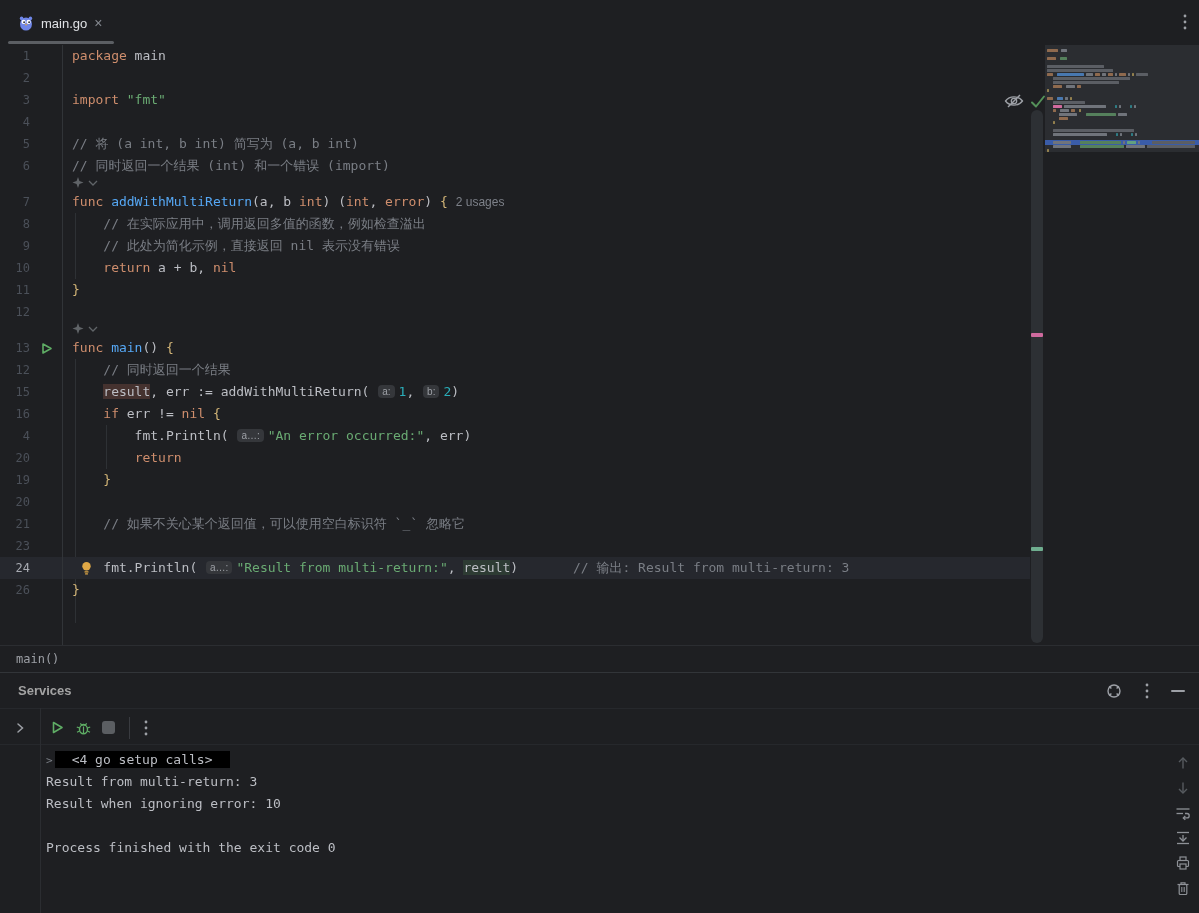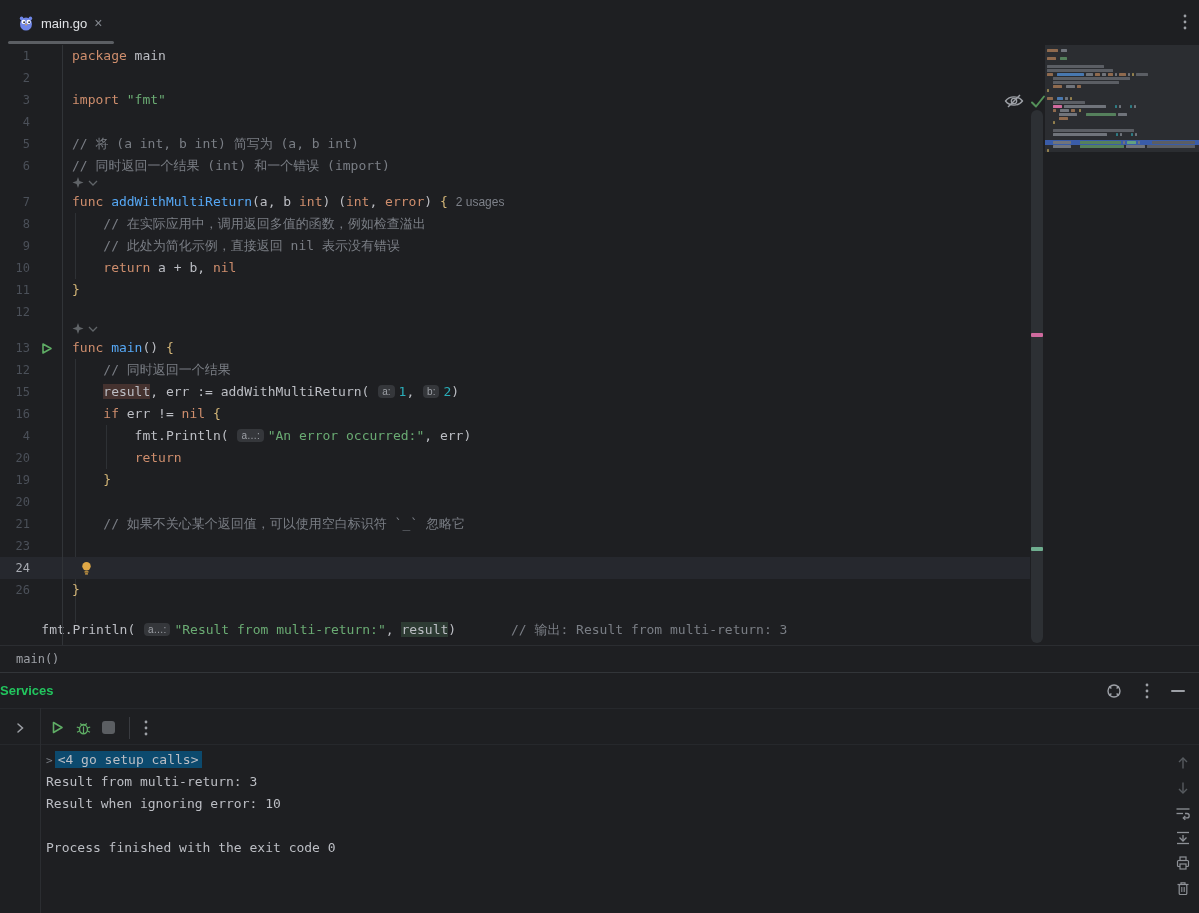--- a/index.html
+++ b/index.html
@@ -15,21 +15,21 @@
   .tab-close { color:#868a91; font-size:14px; line-height:1; cursor:pointer; }
   .tab-underline { position:absolute; left:8px; top:41px; width:106px; height:3px; background:#5b5e63; border-radius:2px; }
   .tabbar-kebab { position:absolute; right:12px; top:14px; }
 
   
   .editor { position:absolute; left:0; top:45px; width:1199px; height:600px; overflow:hidden; }
   .gutter-border { position:absolute; left:62px; top:0; width:1px; height:600px; background:#313438; }
   .indent-guide { position:absolute; width:1px; background:#2e3135; }
   .lines { position:absolute; left:0; top:0; width:1199px; }
   .crow { position:relative; height:22px; line-height:22px; display:flex; }
-  .crow.current { background:linear-gradient(#26282e,#26282e) no-repeat; background-size:1030px 100%;flex-direction:column; }
+  .crow.current { background:linear-gradient(#26282e,#26282e) no-repeat; background-size:1030px 100%; }
   .crow.airow { height:14px; line-height:14px; display:block; padding-left:72px; }
   .lnum { display:inline-block; width:30px; text-align:right; font-family:"DejaVu Sans Mono",monospace;
           font-size:12px; color:#4b5059; flex:0 0 30px; }
   .crow.current .lnum { color:#a8abb2; }
   .gslot { display:inline-flex; width:32px; flex:0 0 32px; align-items:center; justify-content:center; }
   .lcode { font-family:"DejaVu Sans Mono",monospace; font-size:13px; white-space:pre; padding-left:10px; }
   .tk-kw { color:#cf8e6d; } .tk-txt { color:#bcbec4; } .tk-fn { color:#56a8f5; }
   .tk-str { color:#6aab73; } .tk-num { color:#2aacb8; } .tk-cmt { color:#7a7e85; }
   .tk-brace { color:#d5b778; }
   .tk-ghost { color:#7d8189; font-family:"Liberation Sans",sans-serif; font-size:12px; margin-left:8px; }
@@ -49,34 +49,34 @@
   .insp { position:absolute; top:47px; display:flex; align-items:center; }
 
   
   .breadcrumb-bar { position:absolute; left:0; top:645px; width:1199px; height:27px; border-top:1px solid #2b2d31;
                     display:flex; align-items:center; padding-left:16px; }
   .breadcrumb-item { font-family:"DejaVu Sans Mono",monospace; font-size:12px; color:#9da0a6; }
 
   
   .svc-header { position:absolute; left:0; top:672px; width:1199px; height:36px; border-top:1px solid #323539;
                 display:flex; align-items:center; }
-  .svc-title { font-size:13px; font-weight:bold; color:#22c55e; }
+  .svc-title { font-size:13px; font-weight:bold; color:#a3a3a3; margin-left:18px; }
   .svc-htools { position:absolute; right:0; top:0; height:36px; display:flex; align-items:center; gap:22px; padding-right:14px; }
   .svc-toolbar { position:absolute; left:0; top:708px; width:1199px; height:37px; border-top:1px solid #26282c; border-bottom:1px solid #26282c; }
   .svc-strip-border { position:absolute; left:40px; top:708px; width:1px; height:205px; background:#2b2d31; }
   .tb-icons { position:absolute; left:50px; top:0; height:37px; display:flex; align-items:center; gap:10px; }
   .tb-divider { width:1px; height:22px; background:#393b40; margin:0 4px; }
   .stop-btn { width:13px; height:13px; background:#5b5e62; border-radius:3px; }
 
   
   .console { position:absolute; left:0; top:745px; width:1199px; height:168px; }
   .con-lines { position:absolute; left:46px; top:4px; }
   .con-row { height:22px; line-height:22px; font-family:"DejaVu Sans Mono",monospace; font-size:13px;
              color:#bcbec4; white-space:pre; }
-  .con-sel { background:#0c4a6e; padding:1px 3px; }
+  .con-sel { background:#000000; padding:1px 17px; }
   .con-fold { color:#7a7e85; font-size:11px; margin-right:2px; }
   .con-side-icons { position:absolute; right:8px; top:10px; display:flex; flex-direction:column; gap:9px; align-items:center; }
 
   svg { display:block; }
 </style>
 </head>
 <body>
 
 <div class="window">
 

